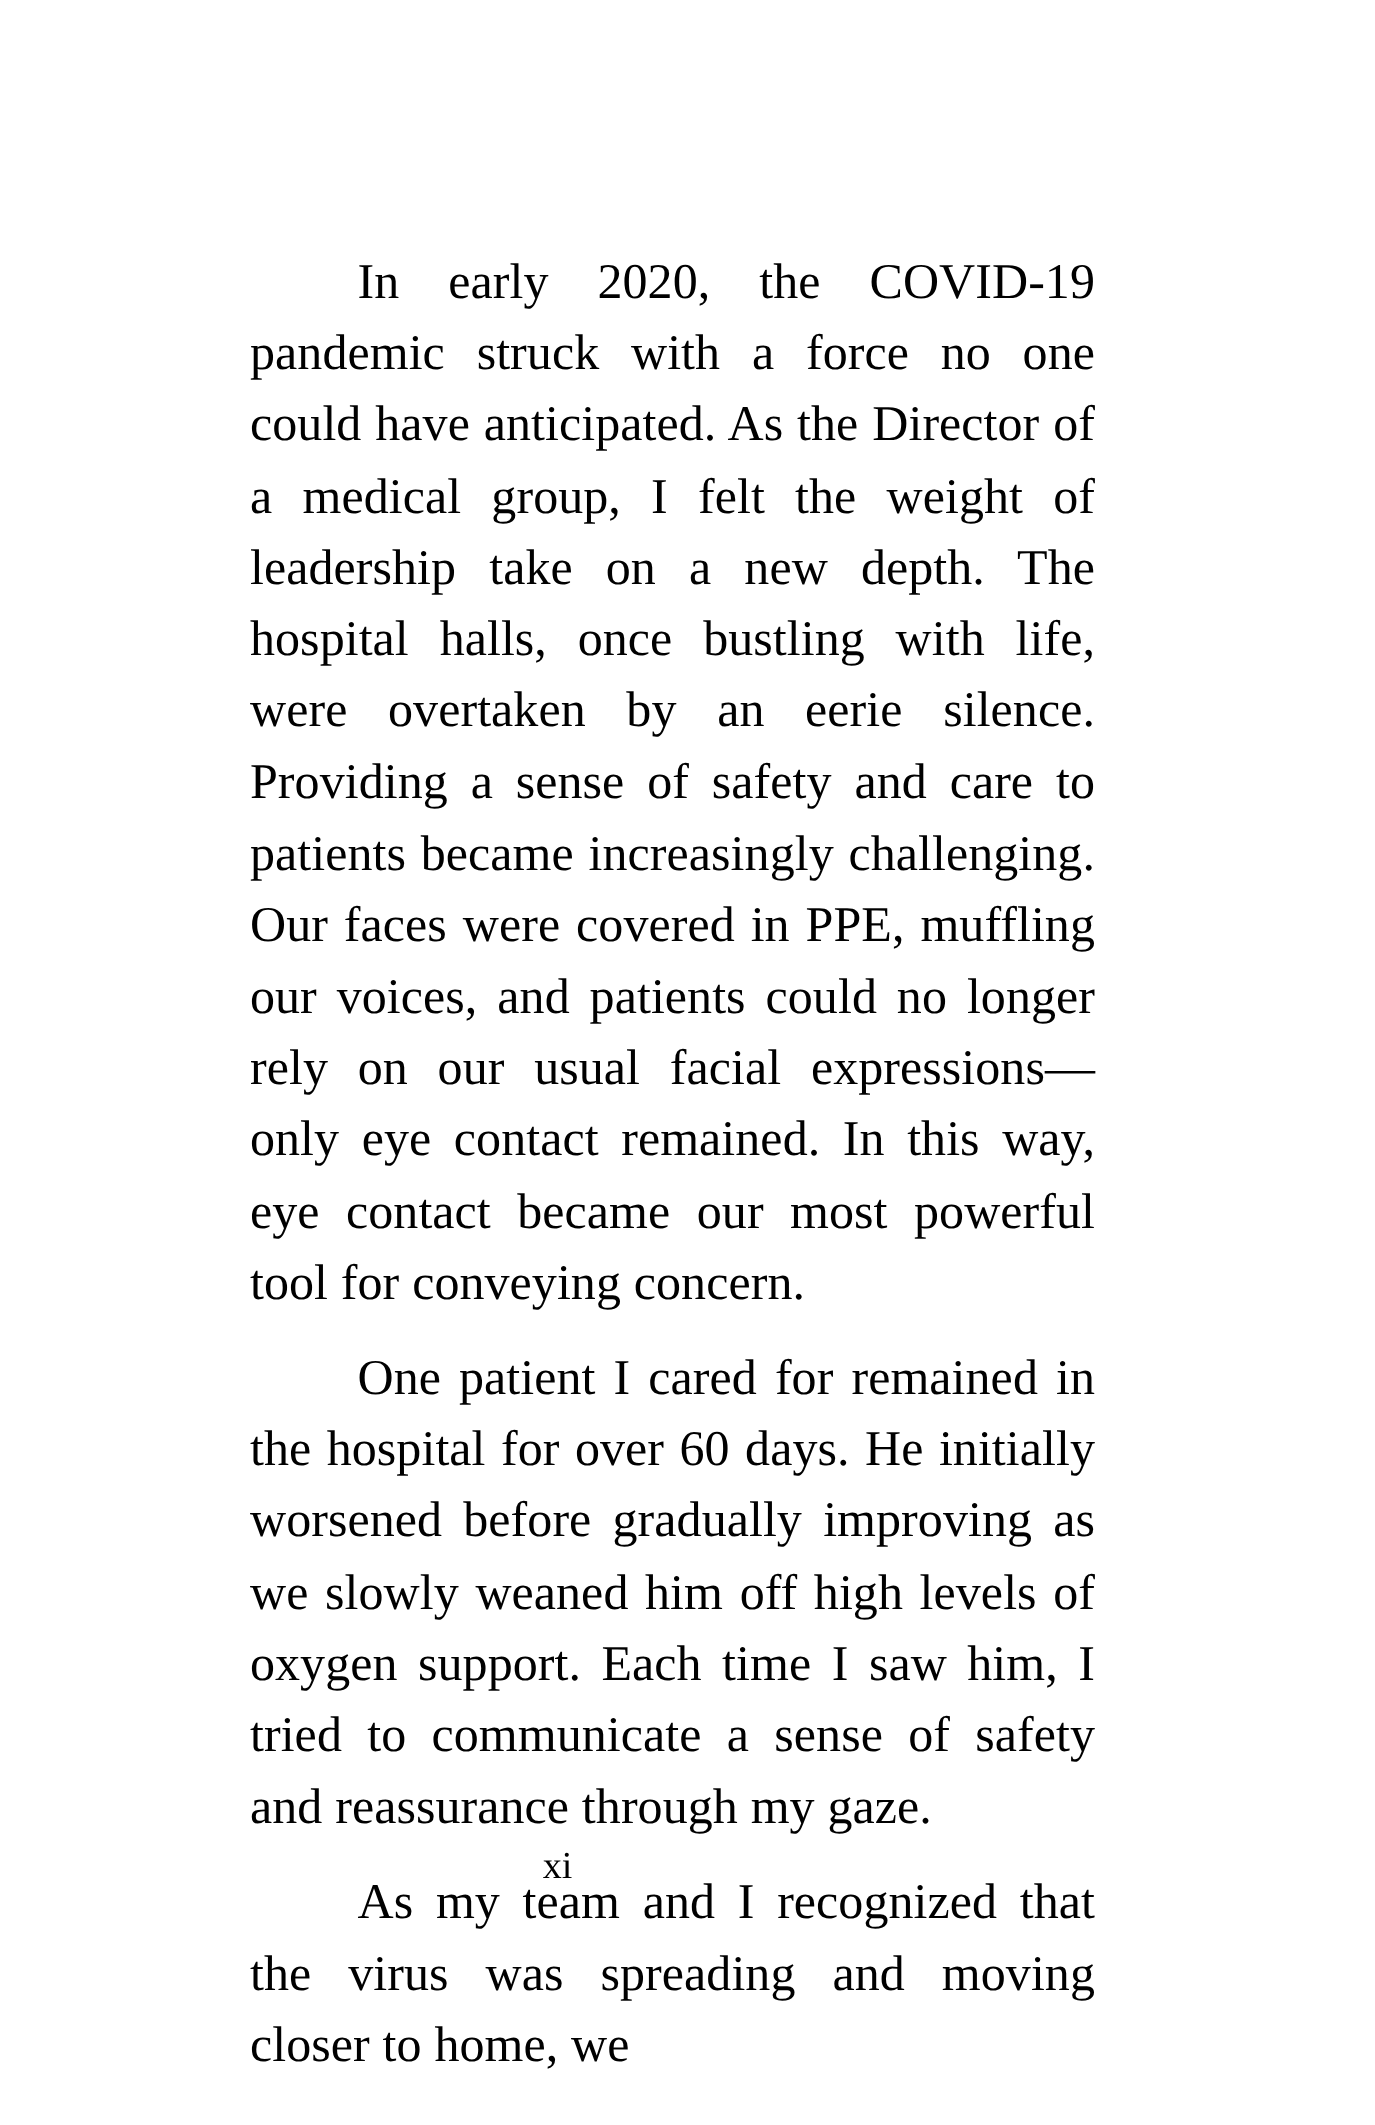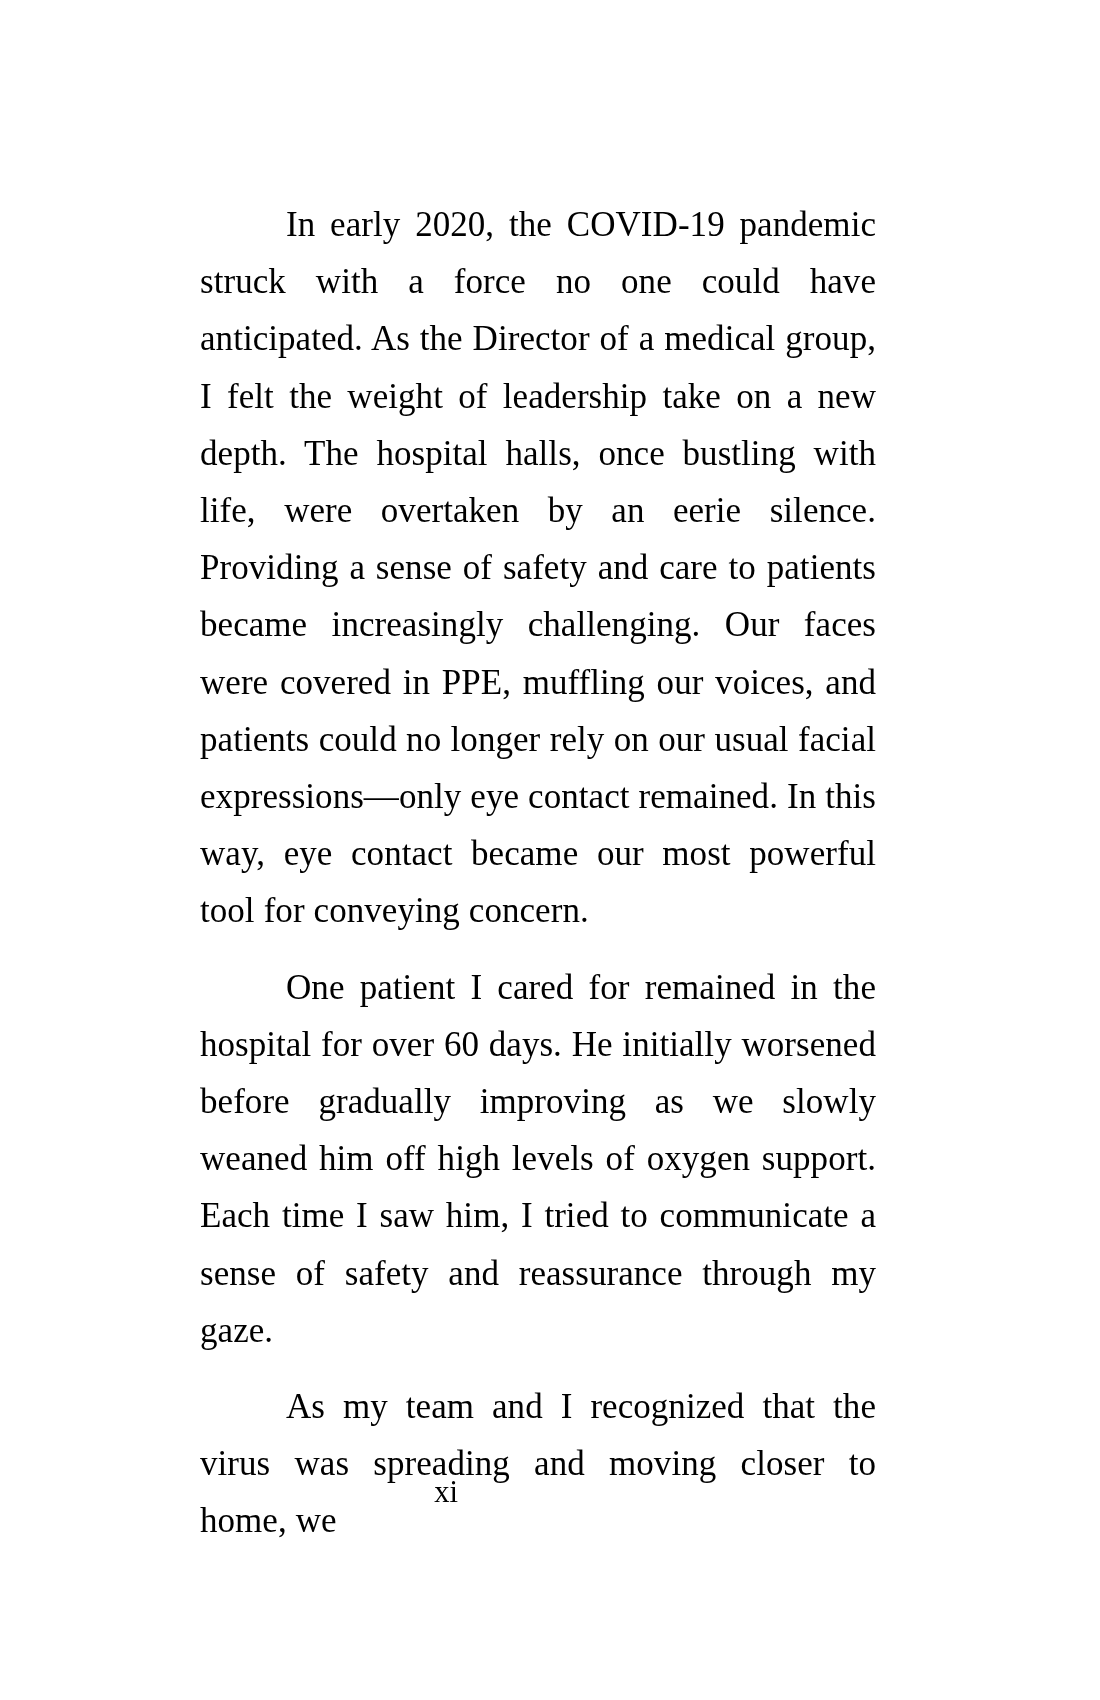--- a/index.html
+++ b/index.html
@@ -27,21 +27,21 @@
     position: absolute;
     left: 200px;
     top: 196px;
     width: 676px;
   }
   p.body-paragraph {
     margin: 0;
     text-align: justify;
     text-justify: inter-word;
     text-indent: 86px;
-    font-size: 35px;
+    font-size: 40px;
     line-height: 57.2px;
     letter-spacing: 0.05px;
     word-spacing: 0.2px;
     -webkit-hyphens: none;
     hyphens: none;
   }
   p.body-paragraph + p.body-paragraph {
     margin-top: 19px;
   }
   .page-number {

